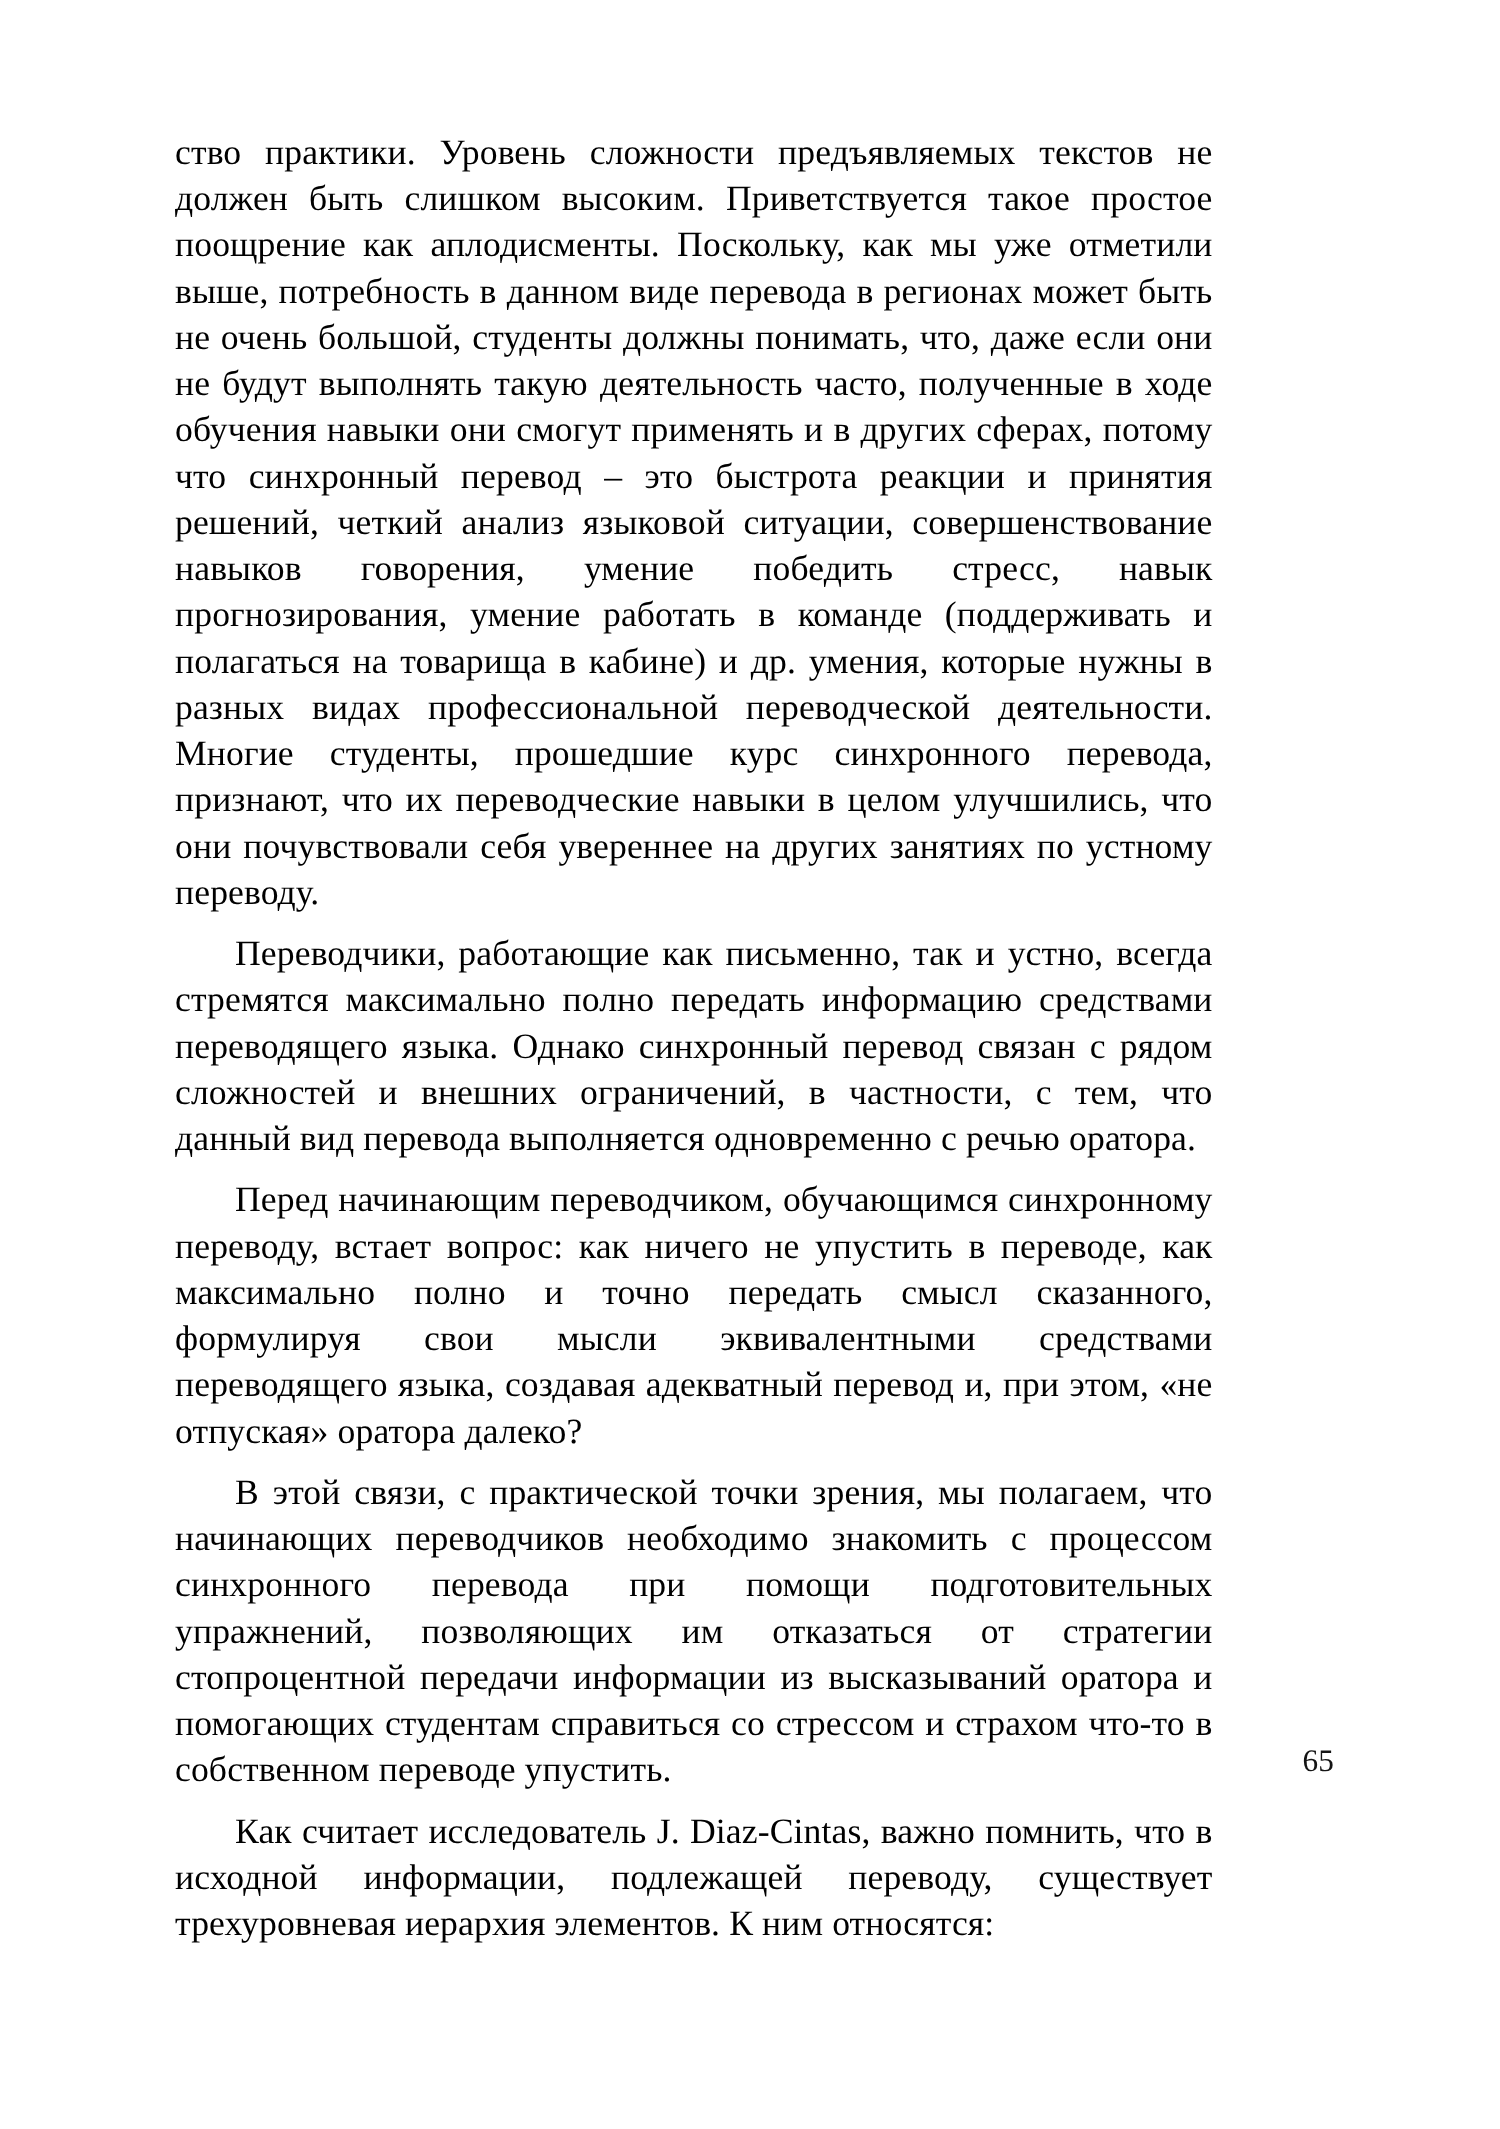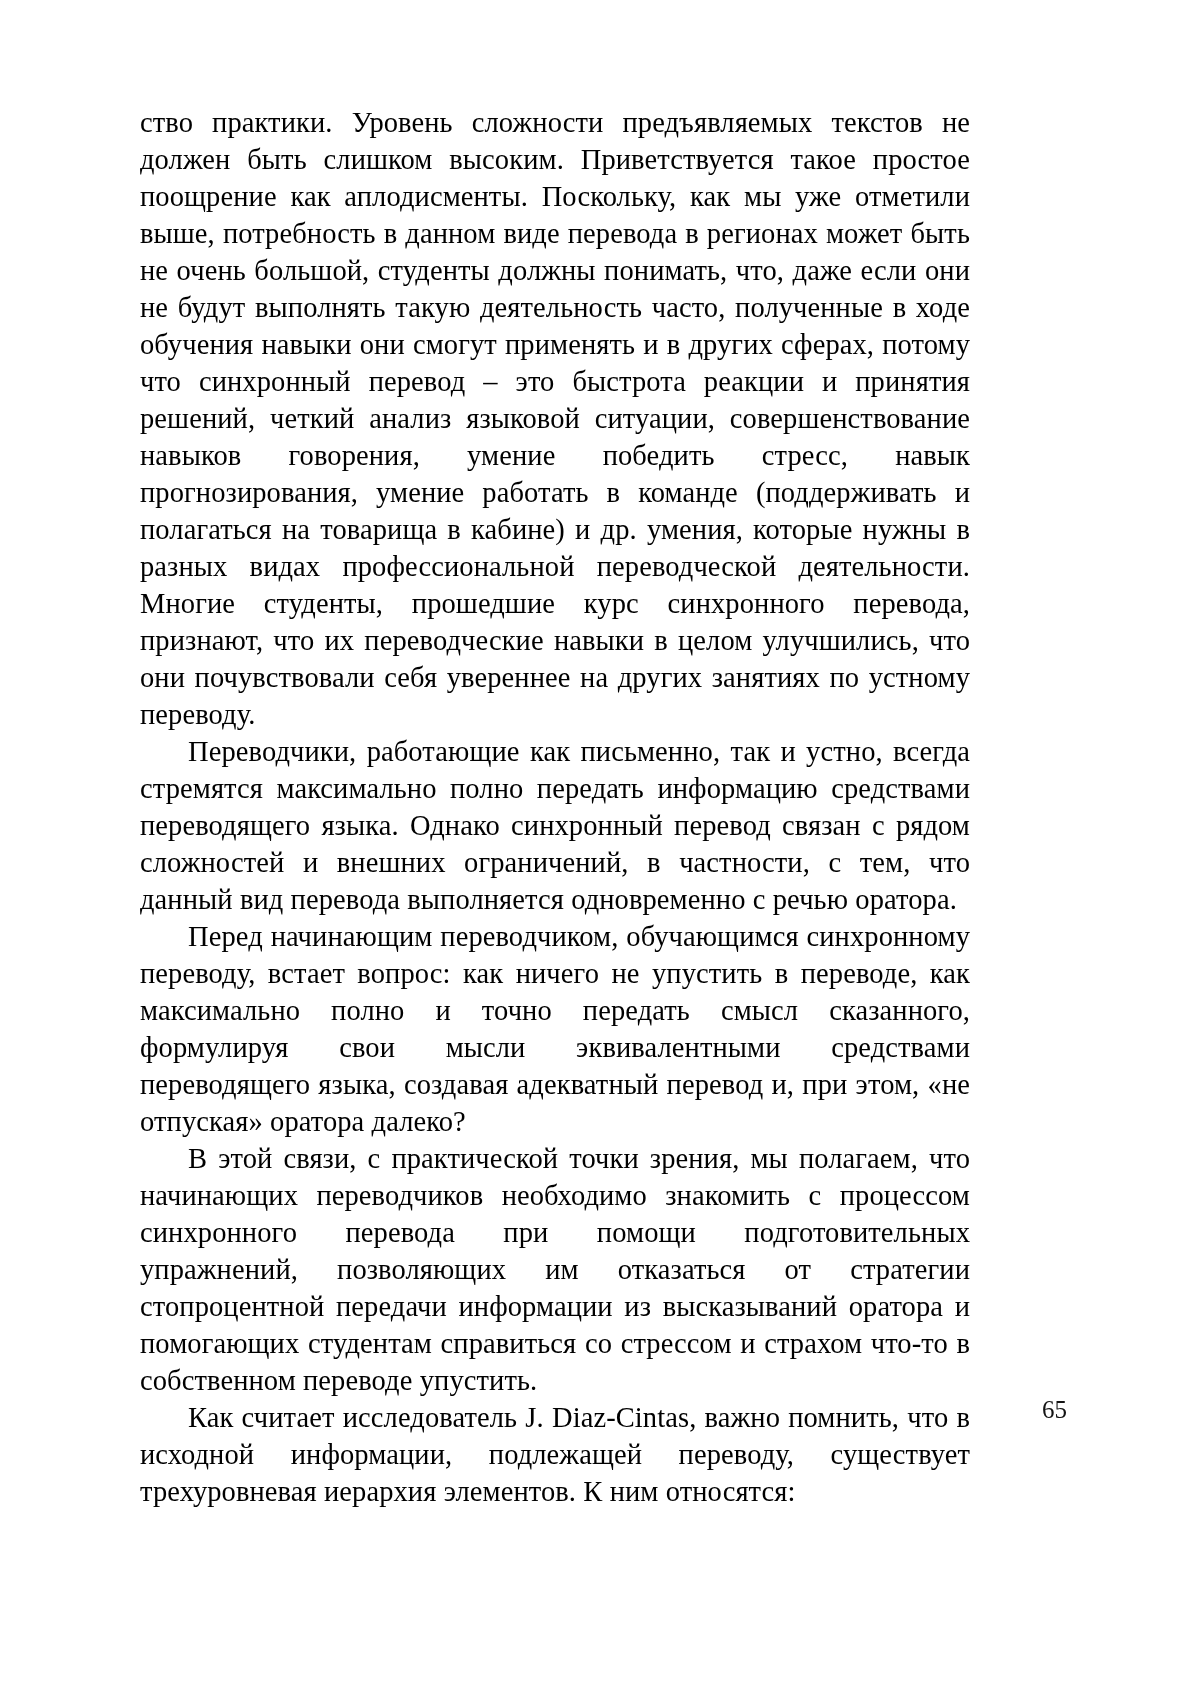--- a/index.html
+++ b/index.html
@@ -34,21 +34,21 @@
     font-size: 28.5px;
     line-height: 37px;
     text-align: justify;
     text-justify: inter-word;
     -webkit-hyphens: manual;
     hyphens: manual;
     color: #000000;
     letter-spacing: 0.1px;
   }
   .para + .para {
-    margin-top: 0;
+    margin-top: 12px;
   }
   .indent {
     text-indent: 48px;
   }
   .page-number {
     position: absolute;
     right: 133px;
     top: 1395px;
     font-size: 25px;
     line-height: 30px;

